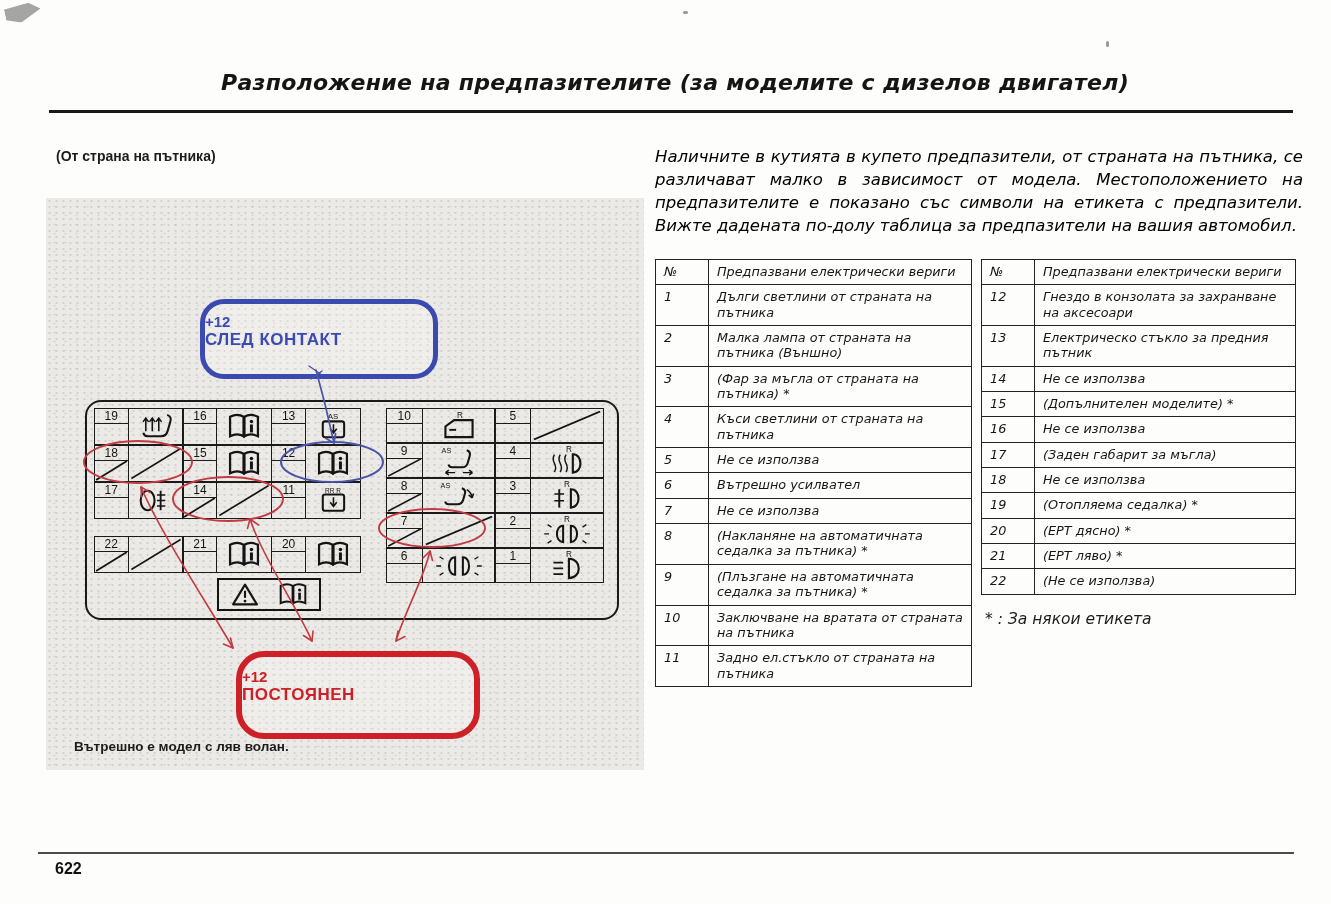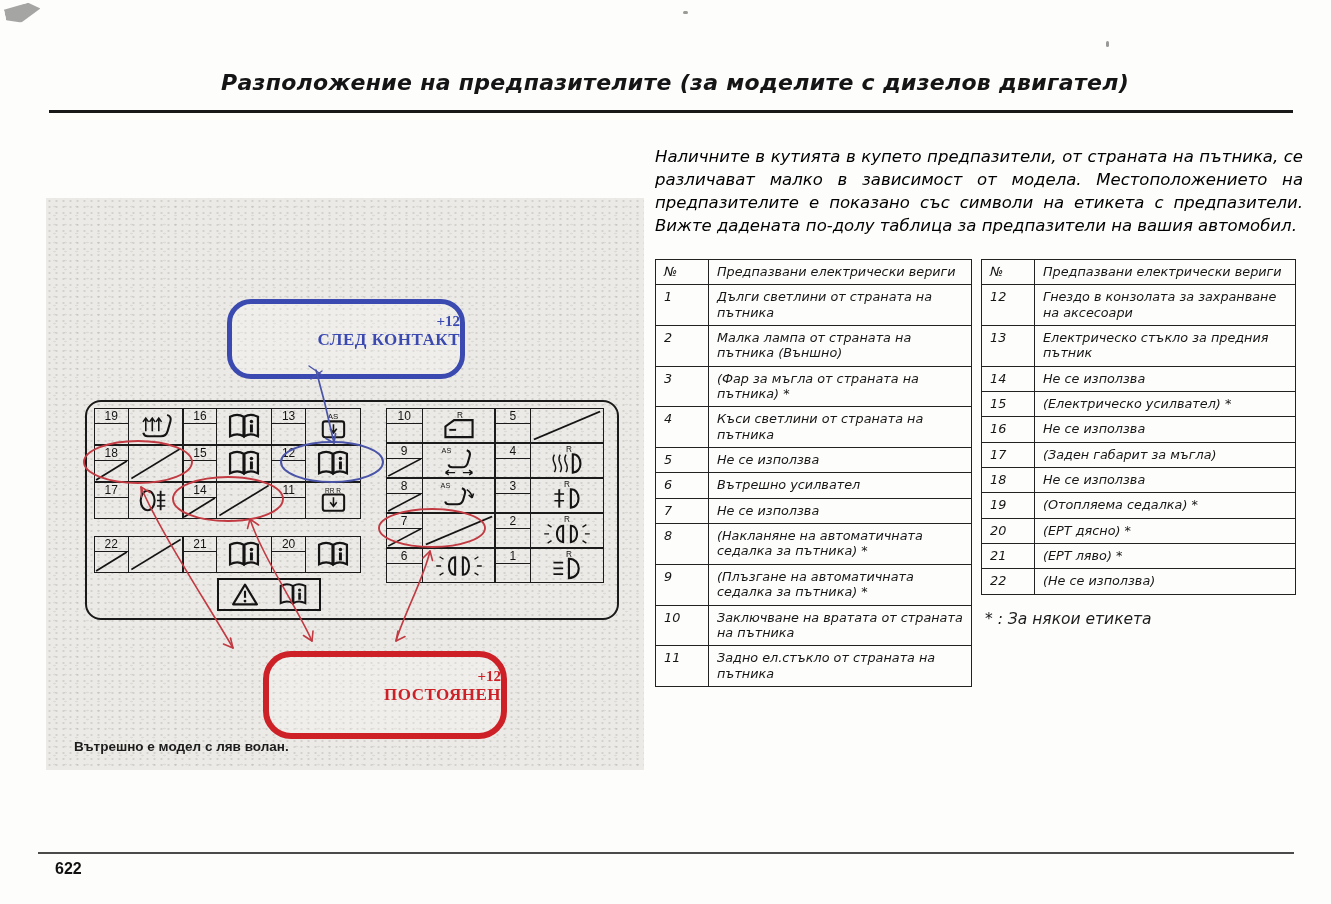--- a/index.html
+++ b/index.html
@@ -11,21 +11,21 @@
   .page-title{position:absolute;left:50px;top:70px;width:1250px;margin:0;
       font:italic bold 22px "DejaVu Sans",sans-serif;letter-spacing:.3px;color:#151515;text-align:center;}
   .title-rule{position:absolute;left:49px;top:110px;width:1244px;height:3px;background:#191919;}
   .sec-head{position:absolute;left:56px;top:148px;line-height:1.35;}
   .sec-head .l1{font:bold 15.5px "Liberation Sans",sans-serif;letter-spacing:.3px;}
   .sec-head .l2{font:bold 14px "Liberation Sans",sans-serif;}
   .gray-area{position:absolute;left:46px;top:198px;width:598px;height:572px;background-color:#eceae6;
       background-image:radial-gradient(rgba(110,110,104,.20) 1px,transparent 1.3px),
                        radial-gradient(rgba(110,110,104,.13) 1px,transparent 1.3px);
       background-size:7px 6px,11px 9px;background-position:0 0,3px 4px;z-index:1;}
-  .callout{position:absolute;text-align:right;font-family:Liberation Serif, serif;font-weight:bold;z-index:30;background:rgba(252,252,251,.25);margin-left:27px;}
+  .callout{position:absolute;text-align:left;font-family:Liberation Sans, sans-serif;font-weight:bold;z-index:30;background:rgba(252,252,251,.25);}
   .callout .c1{font-size:15px;margin-top:9px;}
   .callout .c2{font-size:17px;letter-spacing:.5px;}
   .callout.blue{left:200px;top:299px;width:228px;height:70px;border:5px solid #3b4ab0;border-radius:24px;color:#3b4ab0;}
   .callout.red{left:236px;top:651px;width:232px;height:76px;border:6px solid #cd2127;border-radius:28px;color:#cd2127;}
   .callout.red .c1{margin-top:11px;}
   .fuse-panel{position:absolute;left:85px;top:400px;width:530px;height:216px;border:2.3px solid #1a1a1a;
       border-radius:16px;z-index:20;}
   .frow{position:absolute;display:flex;}
   .fuse{display:flex;border:1.3px solid #1b1b1b;margin-left:-1.3px;box-sizing:border-box;}
   .fnum{position:relative;border-right:1.3px solid #1b1b1b;box-sizing:border-box;flex:none;}
@@ -60,20 +60,21 @@
 <div class="page">
 
   <div class="smudge"></div>
   <div class="mark" style="left:683px;top:11px;width:5px;height:3px;"></div>
   <div class="mark" style="left:1106px;top:41px;width:3px;height:6px;"></div>
 
   <h1 class="page-title">Разположение на предпазителите (за моделите с дизелов двигател)</h1>
   <div class="title-rule"></div>
 
   <div class="sec-head">
+    <div class="l2">(От страна на пътника)</div>
   </div>
 
   <div class="gray-area"></div>
 
   <div class="callout blue">
     <div class="c1">+12</div>
     <div class="c2">СЛЕД КОНТАКТ</div>
   </div>
 
   <div class="fuse-panel">
@@ -490,21 +491,21 @@
         <tr>
           <td class="numcol">13</td>
           <td>Електрическо стъкло за предния пътник</td>
         </tr>
         <tr>
           <td class="numcol">14</td>
           <td>Не се използва</td>
         </tr>
         <tr>
           <td class="numcol">15</td>
-          <td>(Електрическо усилвател) *</td>
+          <td>(Допълнителен моделите) *</td>
         </tr>
         <tr>
           <td class="numcol">16</td>
           <td>Не се използва</td>
         </tr>
         <tr>
           <td class="numcol">17</td>
           <td>(Заден габарит за мъгла)</td>
         </tr>
         <tr>

